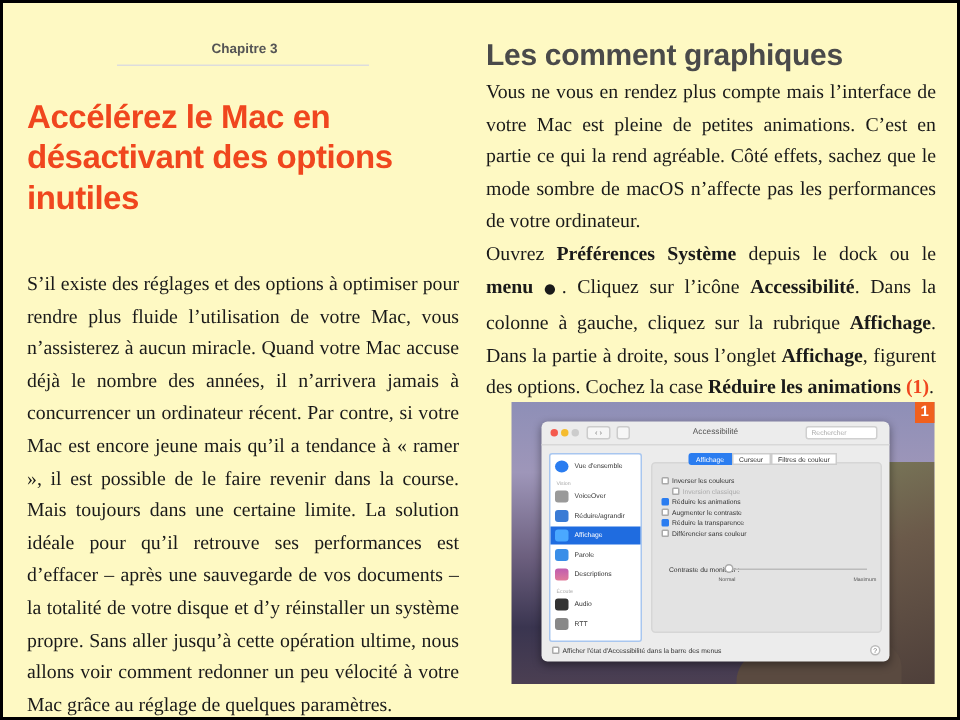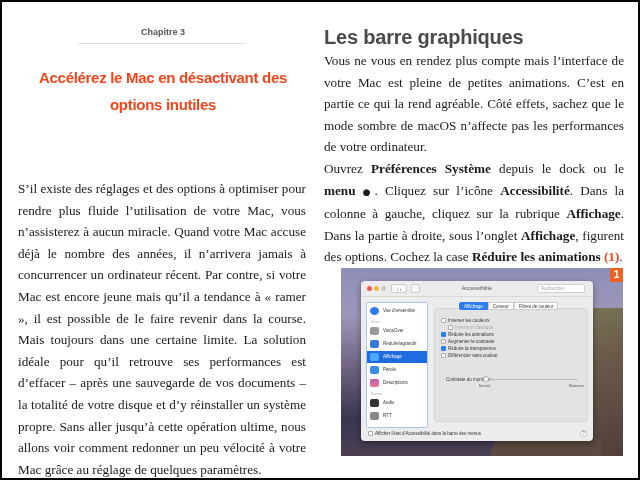--- a/index.html
+++ b/index.html
@@ -1,31 +1,31 @@
 <!DOCTYPE html>
 <html><head>
 <meta charset="utf-8">
 <style>
   * { box-sizing: border-box; margin: 0; padding: 0; }
   html, body { width: 640px; height: 480px; overflow: hidden; background: #000; }
   .page {
     position: absolute; left: 2px; top: 2px; width: 636px; height: 476px;
-    background: #ffffff; overflow: hidden;
+    background: #fef9c3; overflow: hidden;
   }
   .col-left { position: absolute; left: 16px; top: 0; width: 290px; }
   .chapter-label {
     position: absolute; left: 0; top: 25px; width: 290px; text-align: center;
     font-family: "Liberation Sans", sans-serif; font-weight: bold; font-size: 9px; color: #555;
   }
   .chapter-rule {
     position: absolute; left: 60px; top: 41px; width: 168px; height: 1px; background: #ddd;
   }
   .chapter-title {
-    position: absolute; left: 0; top: 62px; width: 290px; text-align: center;
-    font-family: "Liberation Sans", sans-serif; font-weight: bold; font-size: 15px;
+    position: absolute; left: 0; top: 62px; width: 290px; 
+    font-family: "Liberation Sans", sans-serif; font-weight: bold; font-size: 22px;
     line-height: 27px; color: #f0461e; letter-spacing: -0.3px;
   }
   .body-text {
     font-family: "Liberation Serif", serif; font-size: 13.2px; line-height: 21.6px;
     color: #1a1a1a; text-align: justify;
   }
   .left-para { position: absolute; left: 0; top: 176px; width: 288px; }
   .col-right { position: absolute; left: 322px; top: 0; width: 300px; }
   .section-title {
     position: absolute; left: 0; top: 24px;
@@ -97,21 +97,21 @@
 <div class="page">
 
   <div class="col-left">
     <div class="chapter-label">Chapitre 3</div>
     <div class="chapter-rule"></div>
     <div class="chapter-title">Accélérez le Mac en désactivant des options inutiles</div>
     <p class="body-text left-para">S’il existe des réglages et des options à optimiser pour rendre plus fluide l’utilisation de votre Mac, vous n’assisterez à aucun miracle. Quand votre Mac accuse déjà le nombre des années, il n’arrivera jamais à concurrencer un ordinateur récent. Par contre, si votre Mac est encore jeune mais qu’il a tendance à « ramer », il est possible de le faire revenir dans la course. Mais toujours dans une certaine limite. La solution idéale pour qu’il retrouve ses performances est d’effacer – après une sauvegarde de vos documents – la totalité de votre disque et d’y réinstaller un système propre. Sans aller jusqu’à cette opération ultime, nous allons voir comment redonner un peu vélocité à votre Mac grâce au réglage de quelques paramètres.</p>
   </div>
 
   <div class="col-right">
-    <h2 class="section-title">Les barre graphiques</h2>
+    <h2 class="section-title">Les comment graphiques</h2>
     <p class="body-text right-para1">Vous ne vous en rendez plus compte mais l’interface de votre Mac est pleine de petites animations. C’est en partie ce qui la rend agréable. Côté effets, sachez que le mode sombre de macOS n’affecte pas les performances de votre ordinateur.</p>
     <p class="body-text right-para2"><span>Ouvrez </span><b>Préférences Système</b><span> depuis le dock ou le </span><b>menu </b><b style="font-family: &quot;DejaVu Sans&quot;, sans-serif; font-size: 9px;">●</b><span>. Cliquez sur l’icône </span><b>Accessibilité</b><span>. Dans la colonne à gauche, cliquez sur la rubrique </span><b>Affichage</b><span>. Dans la partie à droite, sous l’onglet </span><b>Affichage</b><span>, figurent des options. Cochez la case </span><b>Réduire les animations</b><span> </span><b class="ref">(1)</b><span>.</span></p>
   </div>
 </div>
 
 <div class="shot">
   <div class="cliff"></div>
   <div class="rocks"></div>
 
   <div class="win">

